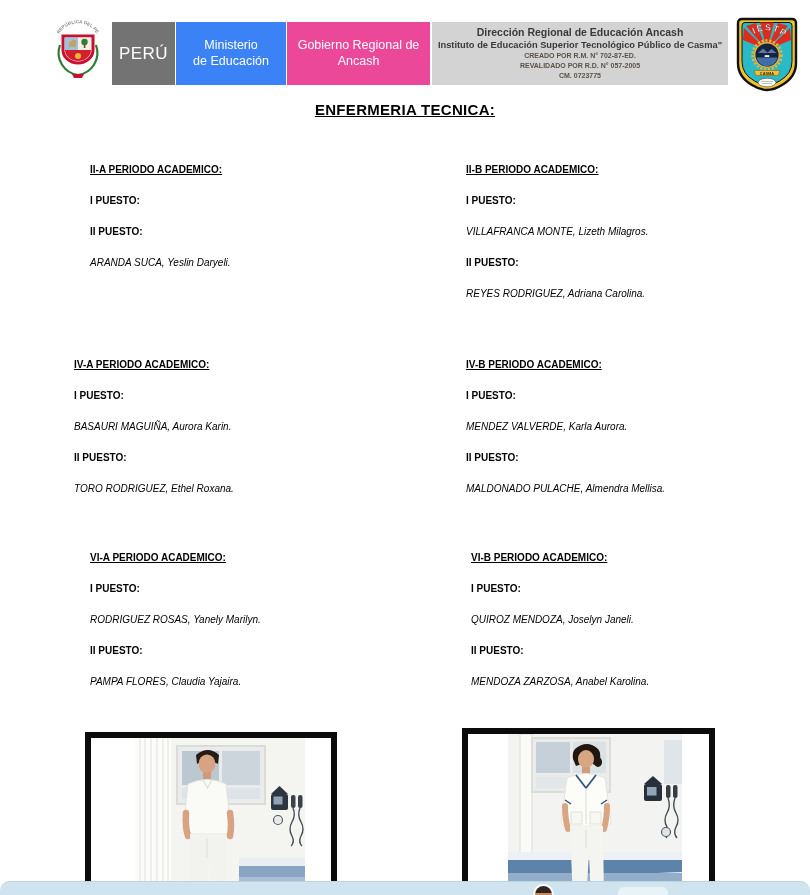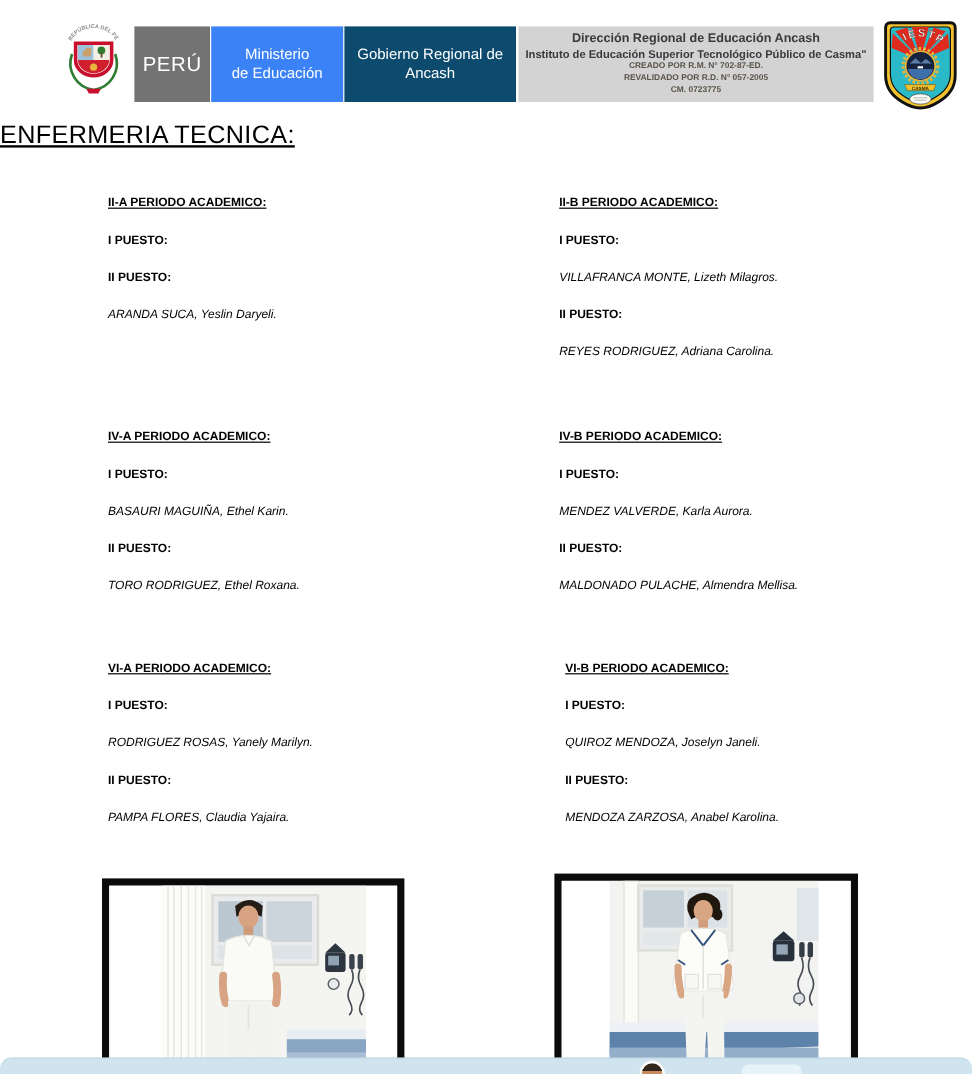--- a/index.html
+++ b/index.html
@@ -9,43 +9,43 @@
   }
 
   
   .hdr-block {
     position:absolute; top:22px; height:63px;
     display:flex; flex-direction:column; align-items:center; justify-content:center;
     text-align:right; color:#fff;
   }
   #blk-peru   { left:112px; width:63px;  background:#737373; font-size:17px; letter-spacing:.5px; }
   #blk-min    { left:176px; width:110px; background:#3b82f6; font-size:12.5px; line-height:1.25; }
-  #blk-gob    { left:287px; width:143px; background:#0c4a6e; font-size:12.5px; line-height:1.25; }
+  #blk-gob    { left:287px; width:143px; background:#ec4899; font-size:12.5px; line-height:1.25; }
   #blk-inst   { left:432px; width:296px; background:#d3d3d3; color:#3a3a3a; }
   #blk-inst .big   { font-weight:bold; font-size:10.5px; line-height:1.25; white-space:nowrap; }
   #blk-inst .big2  { font-weight:bold; font-size:9.3px;  line-height:1.3; white-space:nowrap; }
   #blk-inst .small { font-size:7px; line-height:1.45; color:#5a5248; font-weight:bold; }
   #coat-of-arms { position:absolute; left:52px; top:15px; }
   #iestp-badge  { position:absolute; left:736px; top:16px; }
 
   
   #doc-title {
-    position:absolute; top:101px; left:0; width:100%; text-align:left;
-    font-size:21px; font-weight:normal; text-decoration:underline; letter-spacing:.3px;
+    position:absolute; top:101px; left:0; width:100%; text-align:center;
+    font-size:15px; font-weight:bold; text-decoration:underline; letter-spacing:.3px;
   }
 
   
   .section { position:absolute; width:370px; }
   .sec-line { height:31px; font-size:10px; }
   .sec-heading { font-weight:bold; text-decoration:underline; }
   .sec-label   { font-weight:bold; }
   .sec-name    { font-style:italic; }
   #sec0 { left:90px;  top:164px; }
   #sec1 { left:466px; top:164px; }
-  #sec2 { left:90px;  top:359px; }
+  #sec2 { left:74px;  top:359px; }
   #sec3 { left:466px; top:359px; }
   #sec4 { left:90px;  top:552px; }
   #sec5 { left:471px; top:552px; }
 
   
   .photo-frame { position:absolute; border:6px solid #0b0b0b; background:#fff; z-index:1; }
   #photo1 { left:85px;  top:732px; width:240px; height:165px; }
   #photo2 { left:462px; top:728px; width:241px; height:169px; }
   .photo-frame svg { display:block; }
 
@@ -153,21 +153,21 @@
     <div class="sec-line sec-heading">II-B PERIODO ACADEMICO:</div>
     <div class="sec-line sec-label">I PUESTO:</div>
     <div class="sec-line sec-name">VILLAFRANCA MONTE, Lizeth Milagros.</div>
     <div class="sec-line sec-label">II PUESTO:</div>
     <div class="sec-line sec-name">REYES RODRIGUEZ, Adriana Carolina.</div>
   </div>
 
   <div class="section" id="sec2">
     <div class="sec-line sec-heading">IV-A PERIODO ACADEMICO:</div>
     <div class="sec-line sec-label">I PUESTO:</div>
-    <div class="sec-line sec-name">BASAURI MAGUIÑA, Ethel Karin.</div>
+    <div class="sec-line sec-name">BASAURI MAGUIÑA, Aurora Karin.</div>
     <div class="sec-line sec-label">II PUESTO:</div>
     <div class="sec-line sec-name">TORO RODRIGUEZ, Ethel Roxana.</div>
   </div>
 
   <div class="section" id="sec3">
     <div class="sec-line sec-heading">IV-B PERIODO ACADEMICO:</div>
     <div class="sec-line sec-label">I PUESTO:</div>
     <div class="sec-line sec-name">MENDEZ VALVERDE, Karla Aurora.</div>
     <div class="sec-line sec-label">II PUESTO:</div>
     <div class="sec-line sec-name">MALDONADO PULACHE, Almendra Mellisa.</div>

